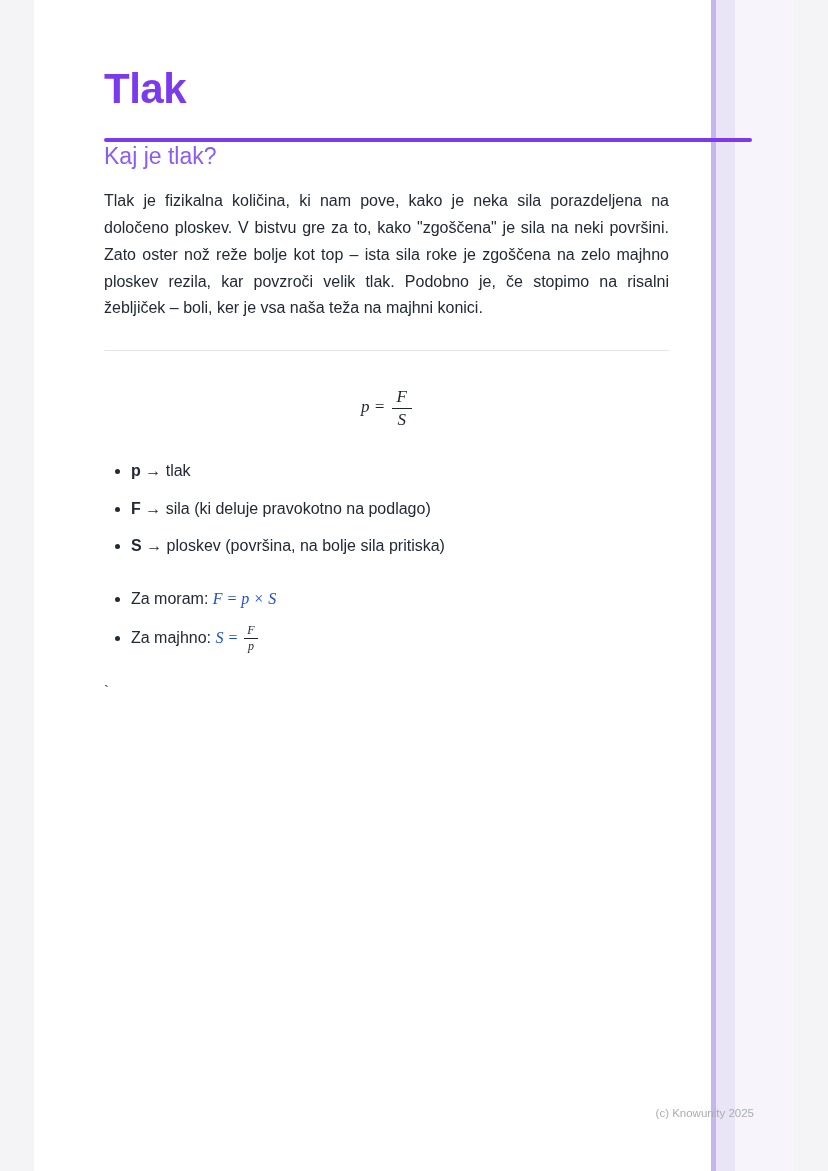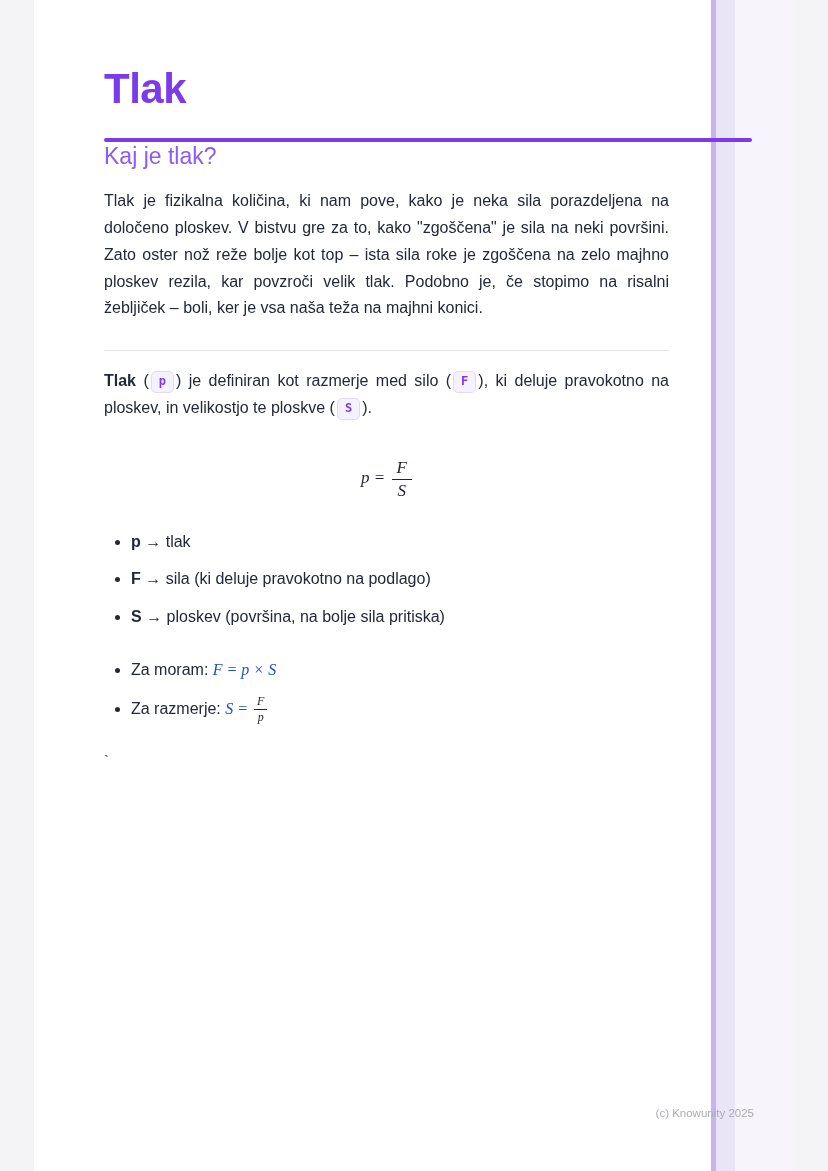--- a/index.html
+++ b/index.html
@@ -91,23 +91,20 @@
     <h1 class="doc-title">Tlak</h1>
     <div class="title-rule"></div>
 
     <h2 class="section-heading mt-section">Kaj je tlak?</h2>
 
     <p class="body justified">Tlak je fizikalna količina, ki nam pove, kako je neka sila porazdeljena na določeno ploskev. V bistvu gre za to, kako "zgoščena" je sila na neki površini. Zato oster nož reže bolje kot top – ista sila roke je zgoščena na zelo majhno ploskev rezila, kar povzroči velik tlak. Podobno je, če stopimo na risalni žebljiček – boli, ker je vsa naša teža na majhni konici.</p>
 
     <hr class="divider">
 
 
-    <p class="body justified">
-      <span class="bold">Tlak</span><span> (</span><span class="chip">p</span><span>) je definiran kot razmerje med silo (</span><span class="chip">F</span><span>), ki deluje pravokotno na ploskev, in velikostjo te ploskve (</span><span class="chip">S</span><span>).</span>
-    </p>
 
 
     <div class="formula-center">
       <span class="math">
         <span>p</span>
         <span>=</span>
         <span class="frac">
           <span class="num">F</span>
           <span class="den">S</span>
         </span>
@@ -131,21 +128,21 @@
         <span>ploskev (površina, na bolje sila pritiska)</span>
       </li>
     </ul>
 
 
     <ul class="doc-list">
       <li>
         <span>Za moram: </span><span class="d-math">F = p × S</span>
       </li>
       <li>
-        <span>Za razmerje: </span><span class="d-math"><span>S</span><span> = </span></span><span class="inline-frac"><span class="num">F</span><span class="den">p</span></span>
+        <span>Za majhno: </span><span class="d-math"><span>S</span><span> = </span></span><span class="inline-frac"><span class="num">F</span><span class="den">p</span></span>
       </li>
     </ul>
 
     <div class="backtick-line">`</div>
 
   </div>
 
   <div class="footer">(c) Knowunity 2025</div>
 
 </div>

